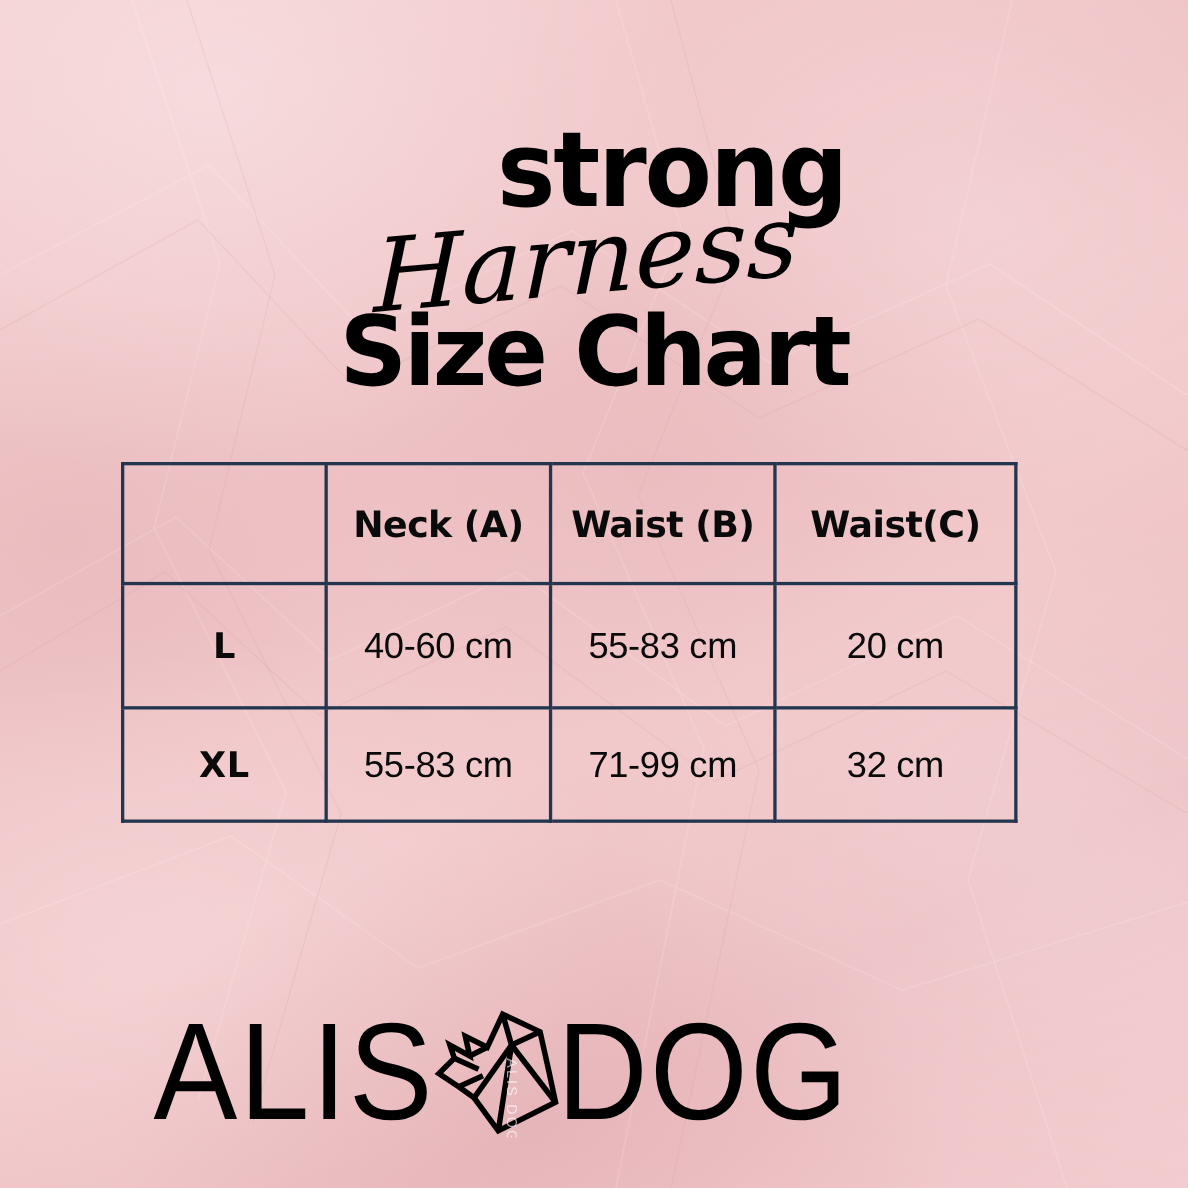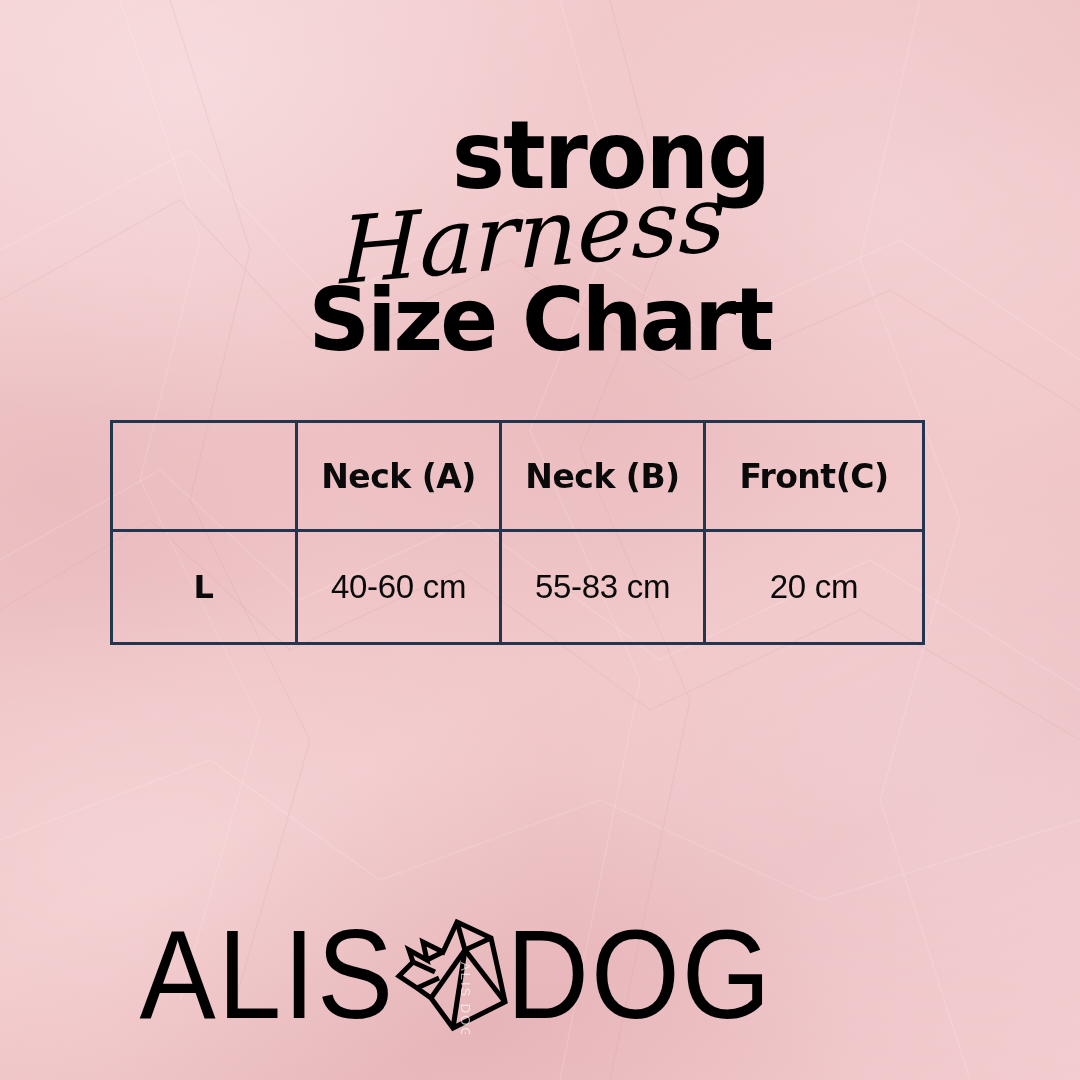--- a/index.html
+++ b/index.html
@@ -184,40 +184,54 @@
   </colgroup>
   <thead>
     <tr>
       <th>
         <span class="th-label"></span>
       </th>
       <th>
         <span class="th-label">Neck (A)</span>
       </th>
       <th>
-        <span class="th-label">Neck (B)</span>
-      </th>
-      <th>
-        <span class="th-label">Front(C)</span>
+        <span class="th-label">Waist (B)</span>
+      </th>
+      <th>
+        <span class="th-label">Waist(C)</span>
       </th>
     </tr>
   </thead>
   <tbody>
     <tr class="row-l">
       <td>
         <span class="size-label">L</span>
       </td>
       <td>
         <span class="measure">40-60 cm</span>
       </td>
       <td>
         <span class="measure">55-83 cm</span>
       </td>
       <td>
         <span class="measure">20 cm</span>
+      </td>
+    </tr>
+    <tr class="row-xl">
+      <td>
+        <span class="size-label">XL</span>
+      </td>
+      <td>
+        <span class="measure">55-83 cm</span>
+      </td>
+      <td>
+        <span class="measure">71-99 cm</span>
+      </td>
+      <td>
+        <span class="measure">32 cm</span>
       </td>
     </tr>
   </tbody>
 </table>
 
 <div id="brand-logo">
 
   <span class="brand-word">ALIS</span>
 
   <svg id="brand-mark" viewBox="0 0 128 118">

